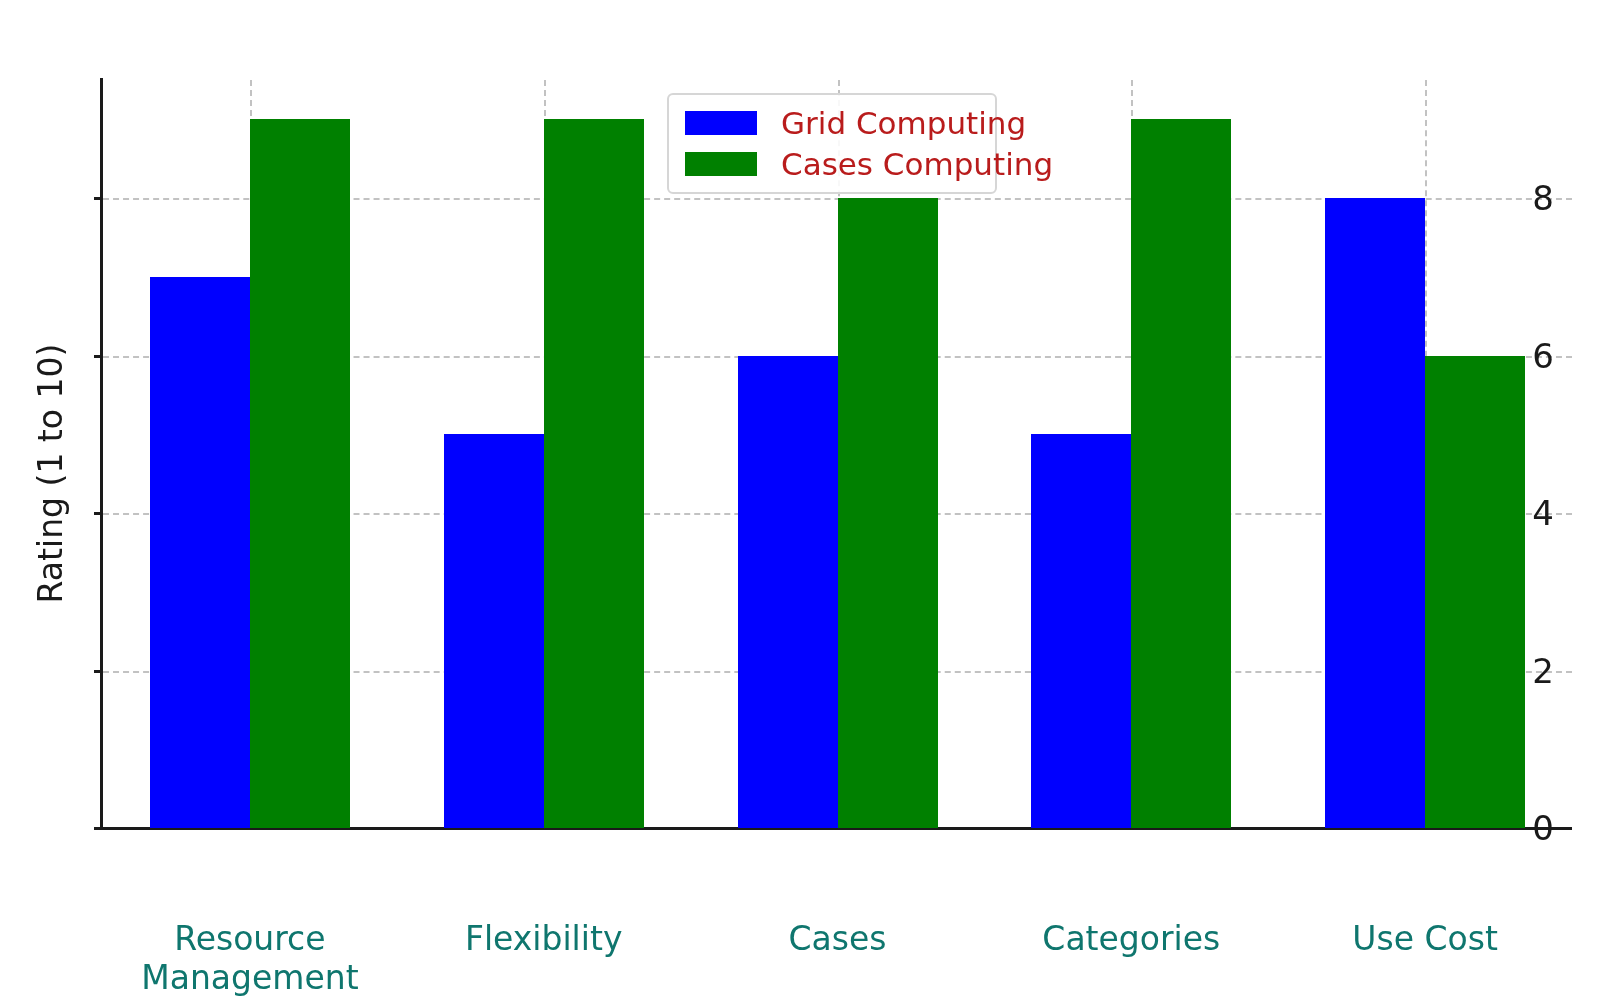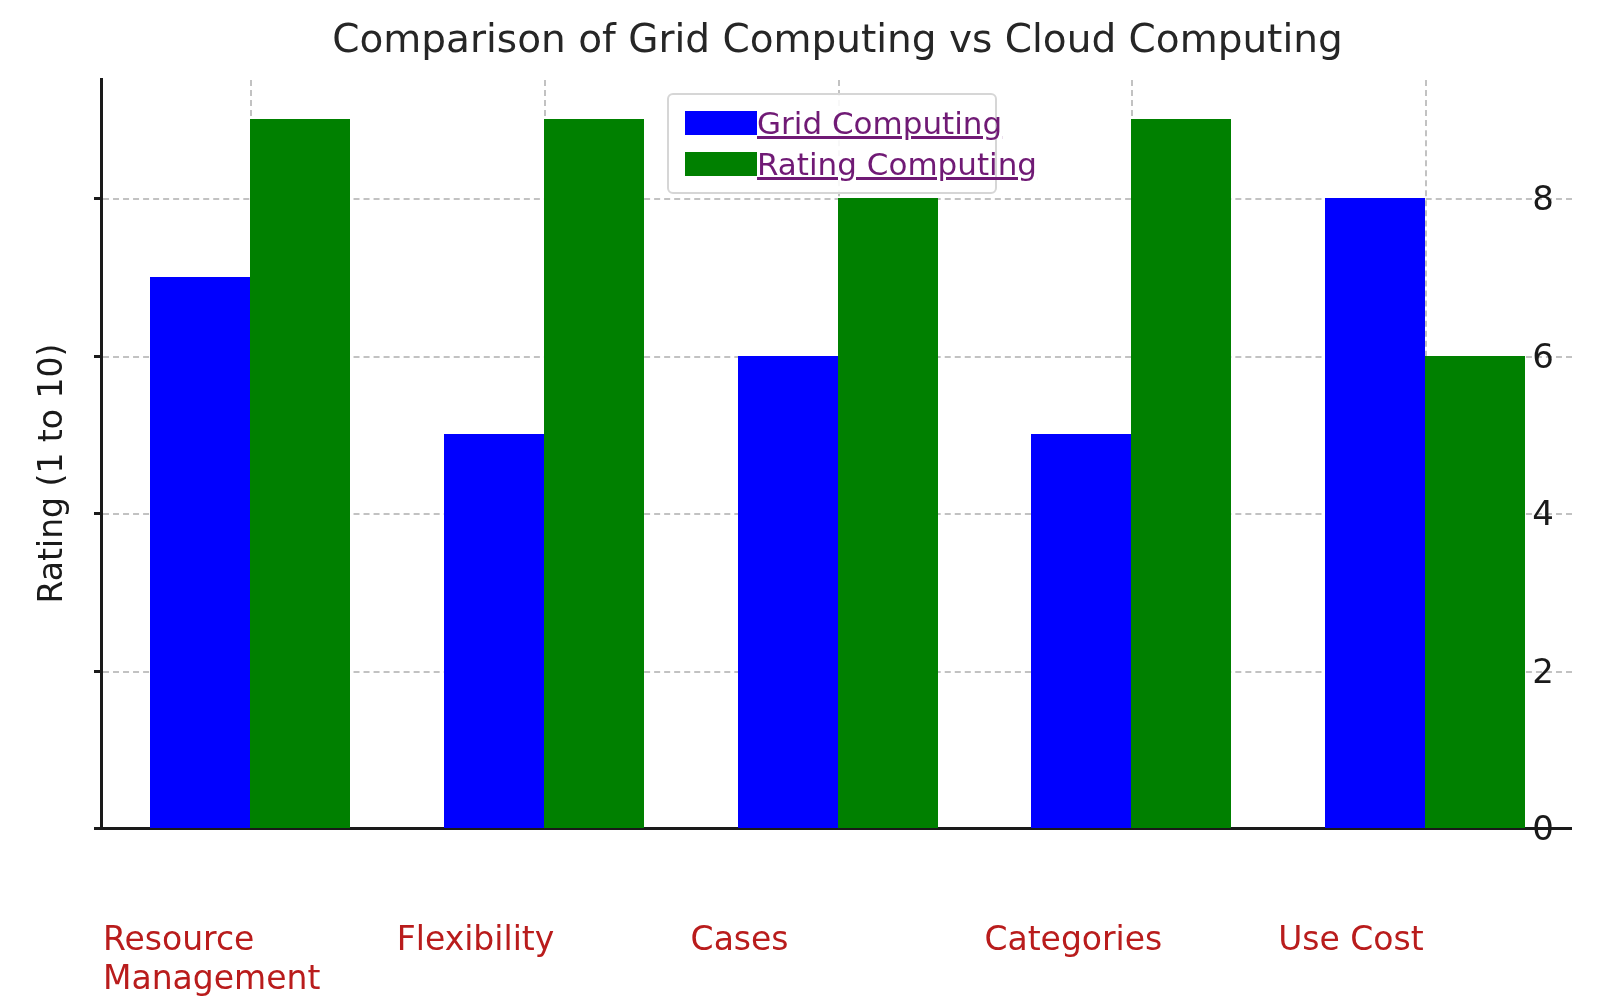--- a/index.html
+++ b/index.html
@@ -104,22 +104,22 @@
     bottom: 0;
   }
   .bar.grid-series   { background: #0000ff; }
   .bar.cloud-series  { background: #008000; }
 
   
   .xcat-label {
     position: absolute;
     top: 840px;
     font-size: 33px;
-    color: #b91c1c;
-    text-align: left;
+    color: #0f766e;
+    text-align: center;
     line-height: 1.17;
     white-space: pre-line;
   }
 
   #x-axis-title {
     position: absolute;
     left: 103px;
     top: 910px;
     width: 1469px;
     text-align: center;
@@ -159,32 +159,31 @@
   }
   .legend-row + .legend-row { margin-top: 9px; }
   .legend-swatch {
     width: 72px;
     height: 24px;
     flex: none;
   }
   .legend-swatch.grid-series  { background: #0000ff; }
   .legend-swatch.cloud-series { background: #008000; }
   .legend-label {
+    margin-left: 24px;
     font-size: 31px;
-    color: #701a75;
-    white-space: nowrap;
-    text-decoration: underline;
+    color: #b91c1c;
+    white-space: nowrap;
   }
 </style>
 </head>
 <body>
 
 <div id="figure">
 
-  <div id="chart-title">Comparison of Grid Computing vs Cloud Computing</div>
 
   <div id="y-axis-spine"></div>
   <div id="x-axis-spine"></div>
 
   <div id="plot-area">
     <div id="gridlines-h">
         <div class="hgrid" style="top: 590.526px;"></div>
         <div class="hgrid" style="top: 433.053px;"></div>
         <div class="hgrid" style="top: 275.579px;"></div>
         <div class="hgrid" style="top: 118.105px;"></div>
@@ -232,17 +231,17 @@
 
   <div id="y-axis-title">Rating (1 to 10)</div>
 
   <div id="legend">
       <div class="legend-row">
         <span class="legend-swatch grid-series"></span>
         <span class="legend-label">Grid Computing</span>
       </div>
       <div class="legend-row">
         <span class="legend-swatch cloud-series"></span>
-        <span class="legend-label">Rating Computing</span>
+        <span class="legend-label">Cases Computing</span>
       </div>
     </div>
 
 </div>
 
 </body></html>

